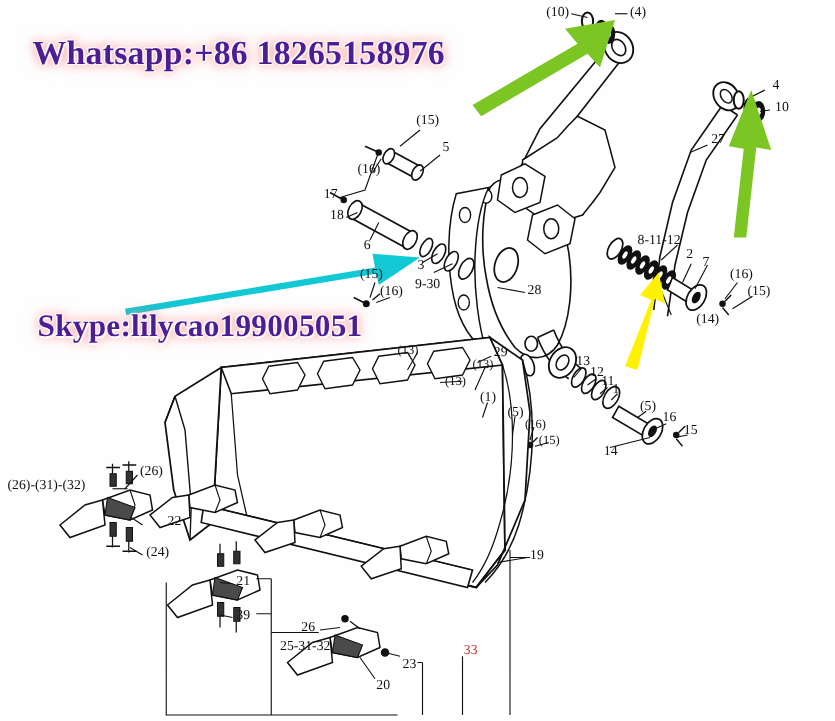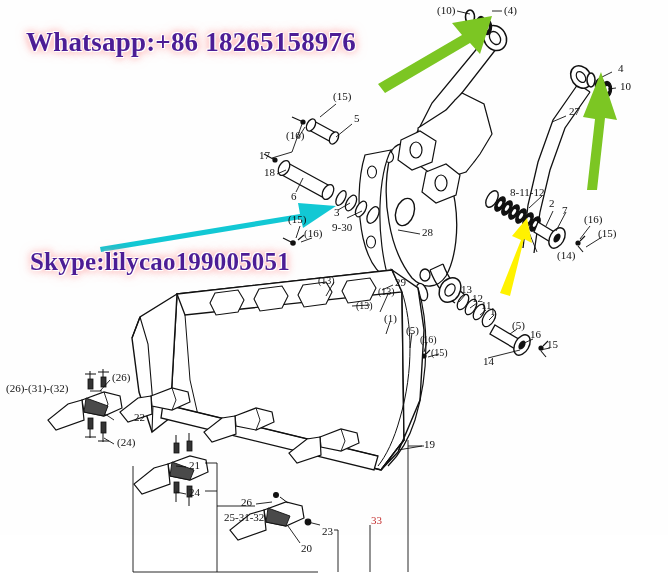--- a/index.html
+++ b/index.html
@@ -403,21 +403,21 @@
   <div class="lbl" style="left:490px;top:306px;">1</div>
   <div class="lbl" style="left:512px;top:320px;">(5)</div>
   <div class="lbl" style="left:530px;top:329px;">16</div>
   <div class="lbl" style="left:547px;top:339px;">15</div>
   <div class="lbl" style="left:483px;top:356px;">14</div>
   <div class="lbl" style="left:6px;top:383px;">(26)-(31)-(32)</div>
   <div class="lbl" style="left:112px;top:372px;">(26)</div>
   <div class="lbl" style="left:134px;top:412px;">22</div>
   <div class="lbl" style="left:117px;top:437px;">(24)</div>
   <div class="lbl" style="left:189px;top:460px;">21</div>
-  <div class="lbl" style="left:189px;top:487px;">24</div>
+  <div class="lbl" style="left:189px;top:487px;">39</div>
   <div class="lbl" style="left:241px;top:497px;">26</div>
   <div class="lbl" style="left:224px;top:512px;">25-31-32</div>
   <div class="lbl" style="left:322px;top:526px;">23</div>
   <div class="lbl" style="left:301px;top:543px;">20</div>
   <div class="lbl" style="left:424px;top:439px;">19</div>
   <div class="lbl" style="left:371px;top:515px;color:#c43030;">33</div>
 
   <div class="wm" id="wm-whatsapp">Whatsapp:+86 18265158976</div>
   <div class="wm" id="wm-skype">Skype:lilycao199005051</div>
 

